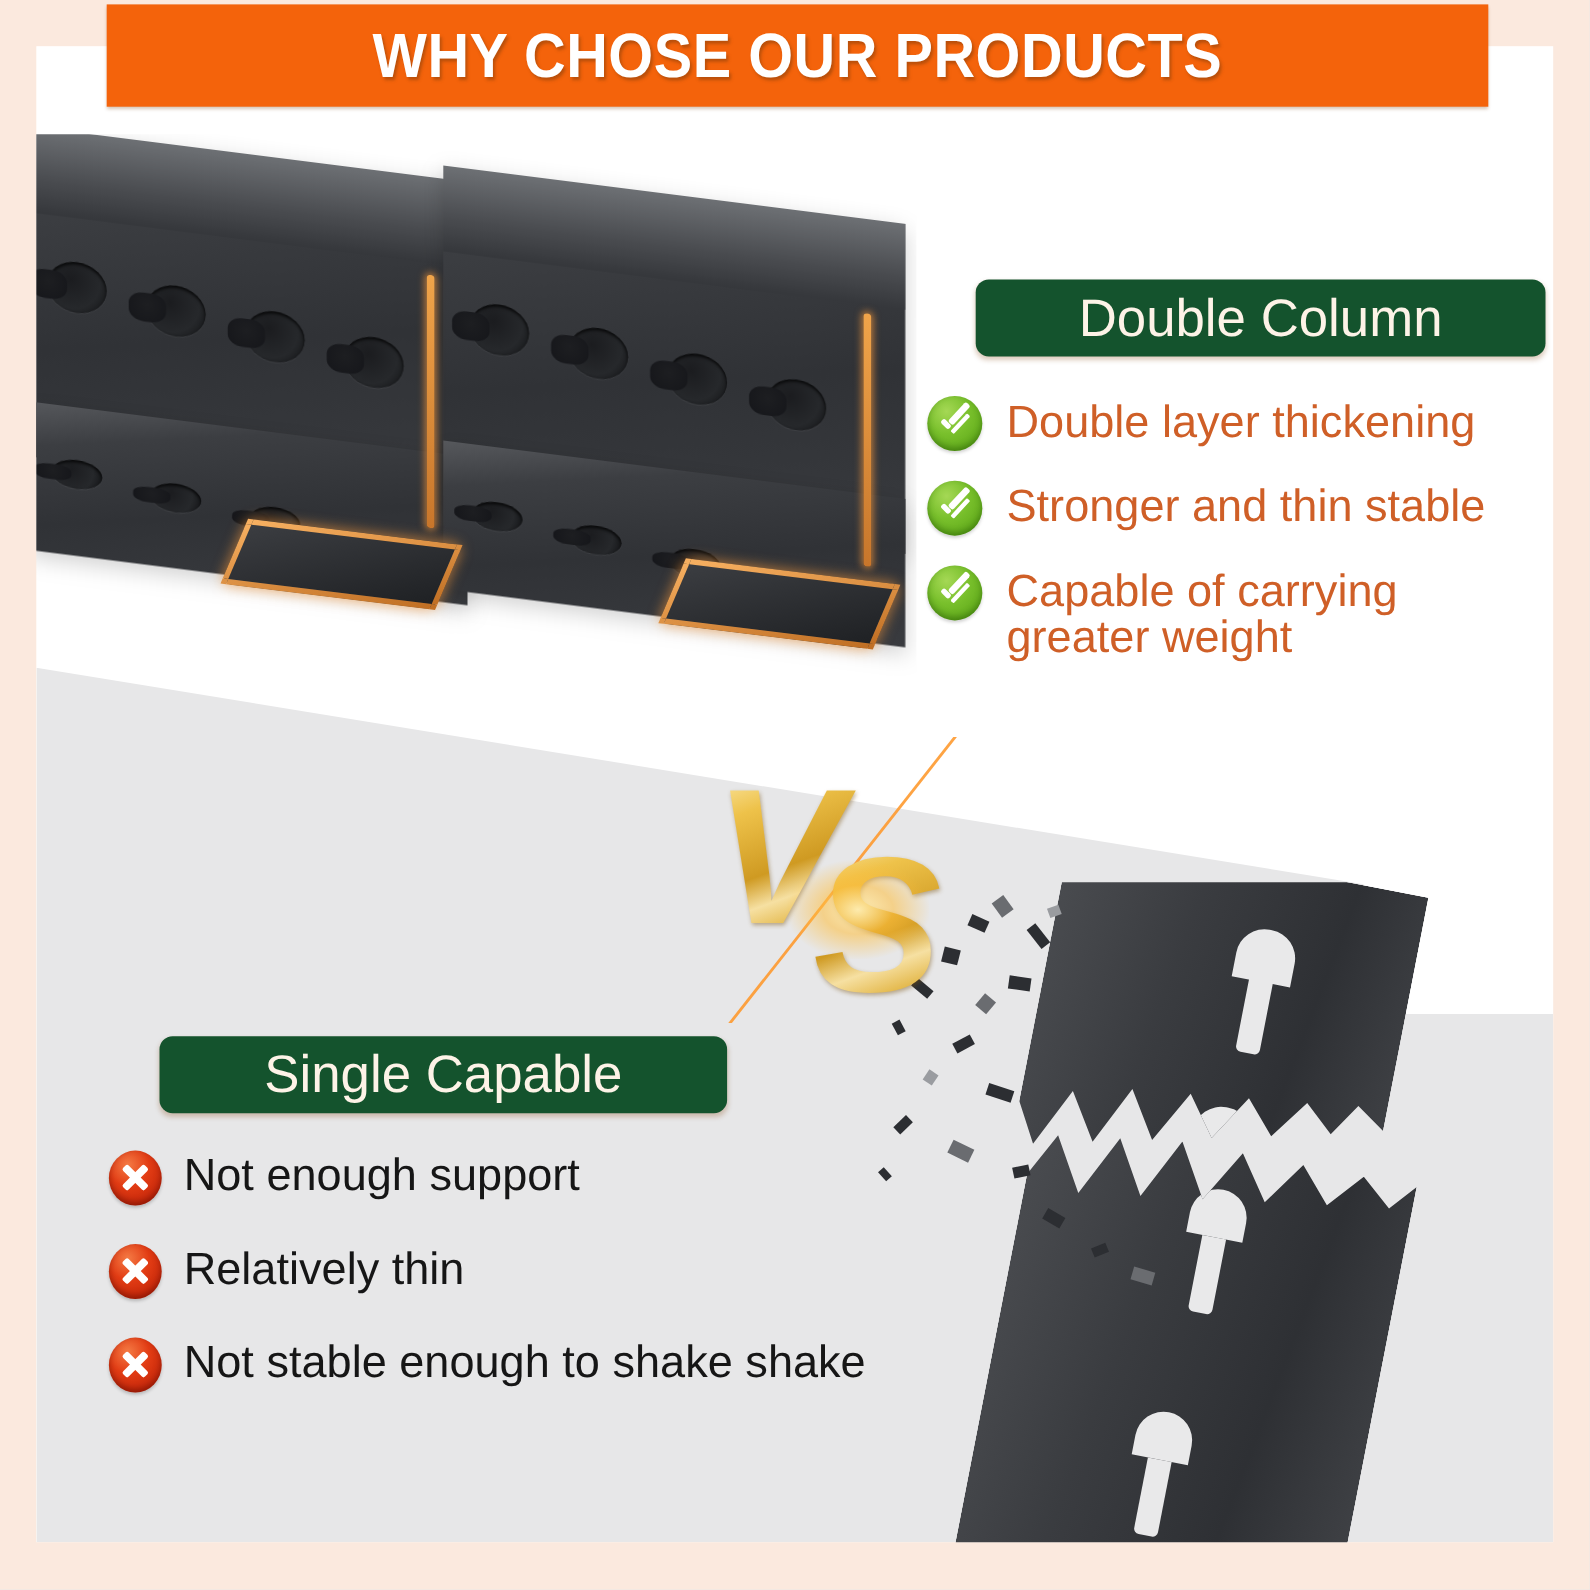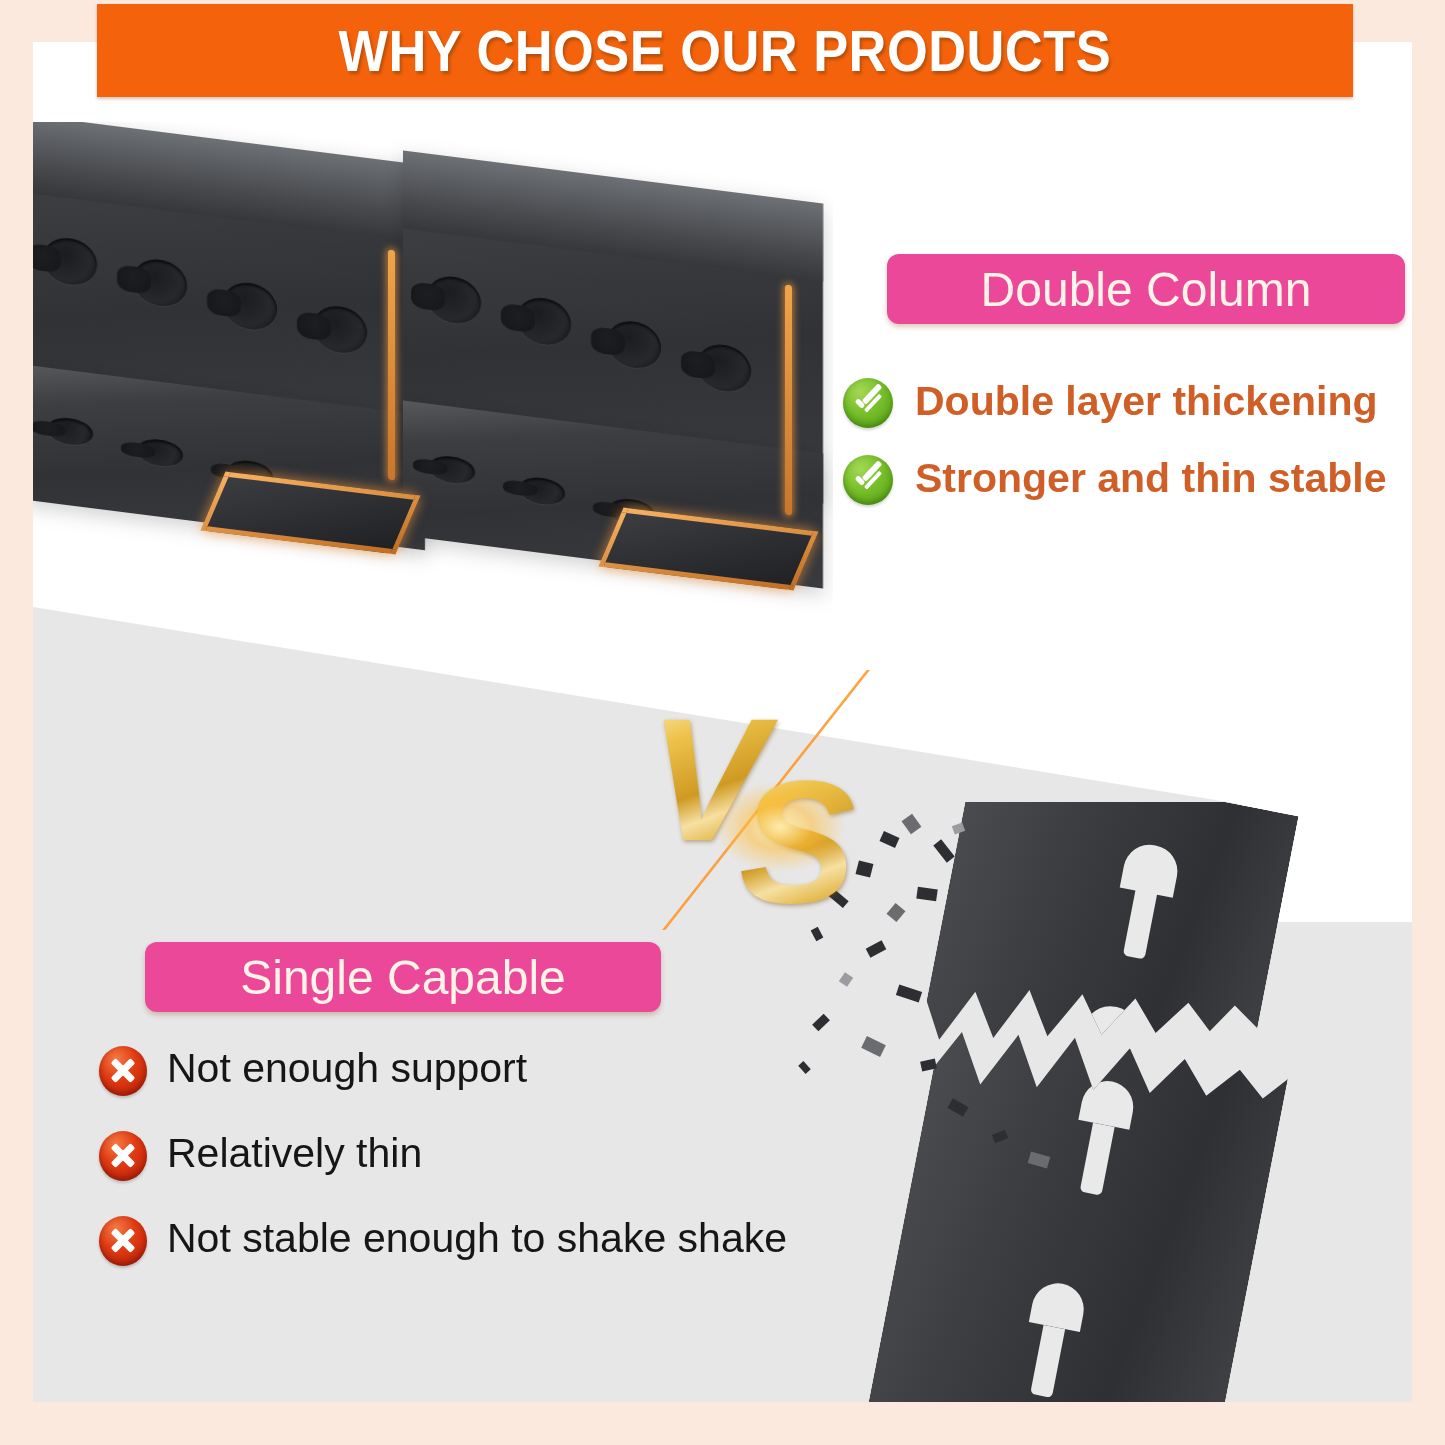--- a/index.html
+++ b/index.html
@@ -129,21 +129,21 @@
   .vs-S{position:absolute;left:116px;top:84px;}
   .vs-flare{
     position:absolute;left:92px;top:112px;width:130px;height:90px;
     background:radial-gradient(ellipse at center,rgba(255,238,180,.95) 0%,rgba(255,190,60,.55) 35%,rgba(255,170,40,0) 72%);
     pointer-events:none;
   }
 
   
   .badge{
     position:absolute;
-    background:#ec4899;
+    background:#14532d;
     border-radius:12px;
     display:flex;align-items:center;justify-content:center;
     box-shadow:0 3px 5px rgba(130,70,15,.28);
     z-index:20;
   }
   .badge span{
     color:#fdf3e7;
     font-size:48px;
     font-weight:normal;
     white-space:nowrap;
@@ -153,21 +153,21 @@
   #badge-single{left:112px;top:900px;width:516px;height:70px;}
 
   
   .list{position:absolute;z-index:20;}
   .item{display:flex;align-items:flex-start;}
   .item .txt{
     font-size:41px;line-height:1.03;
     font-family:"Liberation Sans", sans-serif;
   }
   
-  #list-pro{left:810px;top:336px;width:600px;font-weight:bold;}
+  #list-pro{left:810px;top:318px;width:600px;}
   #list-pro .item{margin-bottom:27px;}
   #list-pro .txt{color:#cf5f27;padding-left:22px;padding-top:2px;}
 
   
   #list-con{left:66px;top:1004px;width:800px;}
   #list-con .item{margin-bottom:35px;}
   #list-con .txt{color:#161616;padding-left:20px;padding-top:1px;}
 
   
   .ico{flex:0 0 auto;width:50px;height:50px;border-radius:50%;position:relative;}
@@ -336,20 +336,24 @@
 
     <div class="list" id="list-pro">
       <div class="item">
         <span class="ico ico-check"></span>
         <span class="txt">Double layer thickening</span>
       </div>
       <div class="item">
         <span class="ico ico-check"></span>
         <span class="txt">Stronger and thin stable</span>
       </div>
+      <div class="item">
+        <span class="ico ico-check"></span>
+        <span class="txt" style="max-width:400px;">Capable of carrying greater weight</span>
+      </div>
     </div>
 
     <div class="list" id="list-con">
       <div class="item">
         <span class="ico ico-x"></span>
         <span class="txt">Not enough support</span>
       </div>
       <div class="item">
         <span class="ico ico-x"></span>
         <span class="txt">Relatively thin</span>

